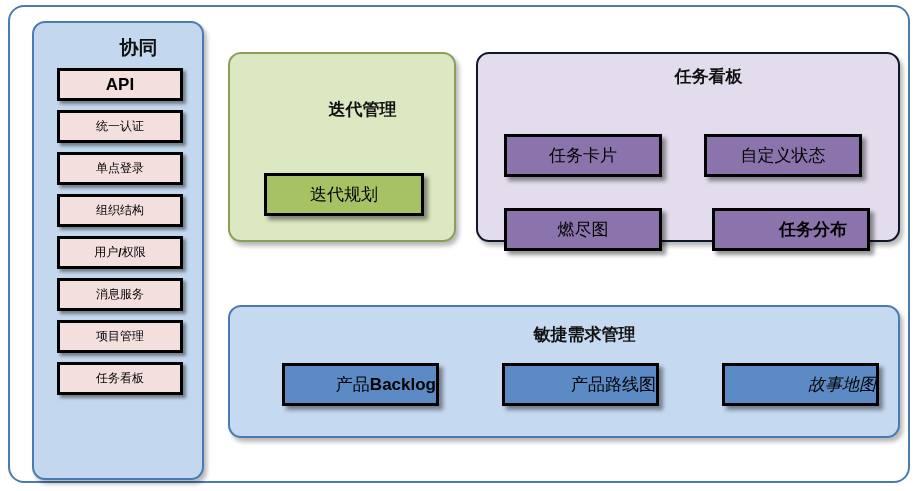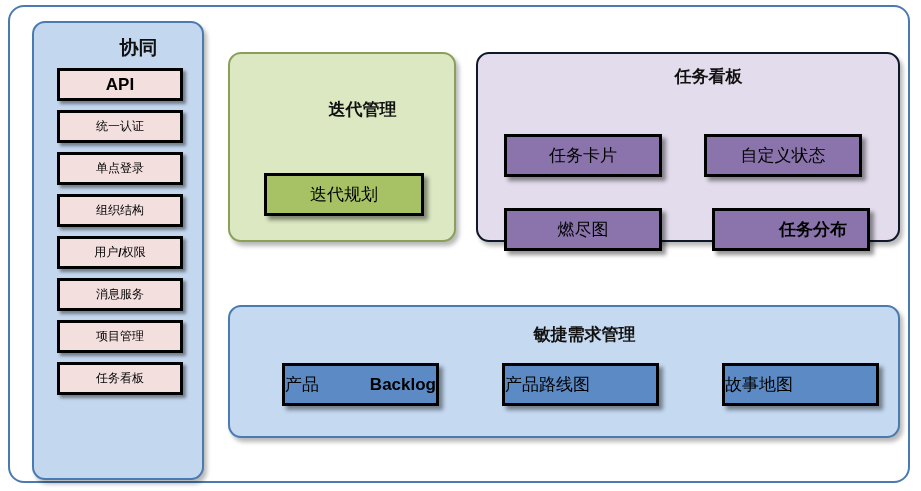--- a/index.html
+++ b/index.html
@@ -172,28 +172,28 @@
     position: absolute;
     box-sizing: border-box;
     top: 56px;
     width: 157px;
     height: 43px;
     background: #5b8ac5;
     border: 3px solid #000000;
     box-shadow: 4px 4px 4px rgba(0,0,0,0.42);
     display: flex;
     align-items: center;
-    justify-content: space-between;
+    justify-content: flex-end;
     font-size: 17px;
     color: #000000;
     white-space: nowrap;
   }
   #agile-box-0 { left: 52px; }
   #agile-box-1 { left: 272px; }
-  #agile-box-2 { left: 492px; }
+  #agile-box-2 { left: 492px; font-style: italic; }
   .mixed-latin {
     font-family: "Liberation Sans", "DejaVu Sans", sans-serif;
     font-weight: bold;
   }
 </style>
 </head>
 <body>
 
 <div id="diagram-root">
 

